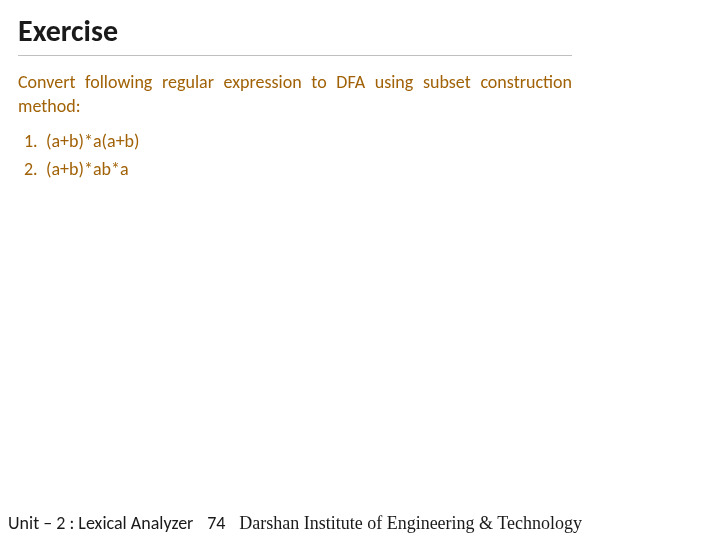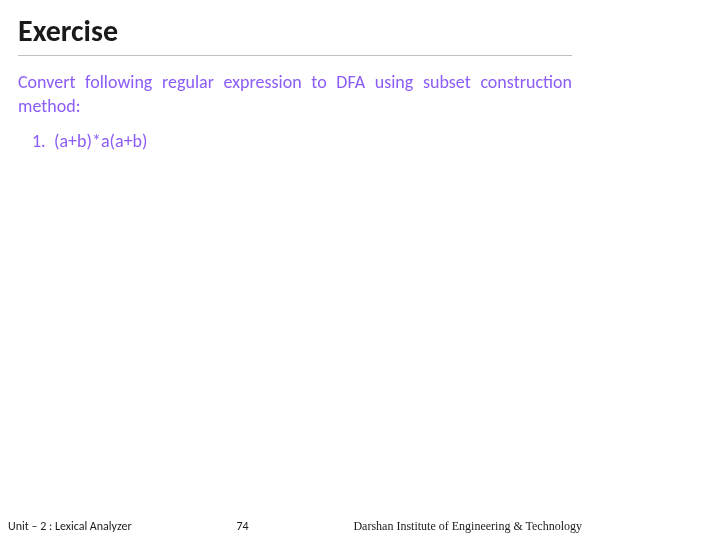--- a/index.html
+++ b/index.html
@@ -1,42 +1,45 @@
 <!DOCTYPE html>
 <html><head>
 <meta charset="utf-8">
 <style>
   * { margin: 0; padding: 0; box-sizing: border-box; }
   html, body { width: 720px; height: 540px; font-family: Calibri, "Segoe UI", Arial, sans-serif; background: #fff; color: #222; }
   .slide { width: 590px; height: 540px; position: relative; padding: 12px 18px 0 18px; }
   .title { font-size: 30px; font-weight: 700; color: #1a1a1a; padding-bottom: 4px; }
   .hr { border: none; border-top: 1px solid #bfbfbf; margin-top: 2px; margin-bottom: 14px; }
-  .body { font-size: 18px; color: #8b5cf6; line-height: 1.35; }
+  .body { font-size: 18px; color: #a16207; line-height: 1.35; }
   .prompt { text-align: justify; text-justify: inter-word; margin-bottom: 10px; }
   .list { list-style: none; padding-left: 6px; }
-  .list li { margin: 4px 8px; }
+  .list li { margin: 4px 0; }
   .num { display: inline-block; width: 22px; }
-  .footer { position: absolute; left: 0; right: 0; bottom: 6px; padding: 0 6px 0 6px; font-size: 12px; color: #1a1a1a; display: flex; align-items: baseline; white-space: nowrap; }
+  .footer { position: absolute; left: 0; right: 0; bottom: 6px; padding: 0 6px 0 6px; font-size: 18px; color: #1a1a1a; display: flex; align-items: baseline; white-space: nowrap; }
   .footer .left { flex: 0 0 auto; padding-left: 2px; }
   .footer .pgwrap { flex: 1 1 auto; text-align: center; }
   .footer .pg { display: inline-block; }
   .footer .right { flex: 0 0 auto; padding-right: 2px; font-family: Liberation Serif, serif; }
 </style>
 </head>
 <body>
 
 <div class="slide">
   <div class="title">Exercise</div>
   <hr class="hr">
   <div class="body">
     <p class="prompt">Convert following regular expression to DFA using subset construction method:</p>
     <ol class="list">
       <li>
         <span class="num">1.</span><span>(a+b)*a(a+b)</span>
       </li>
+      <li>
+        <span class="num">2.</span><span>(a+b)*ab*a</span>
+      </li>
     </ol>
   </div>
   <div class="footer">
     <span class="left">Unit – 2  : Lexical Analyzer</span>
     <span class="pgwrap"><span class="pg">74</span></span>
     <span class="right">Darshan Institute of Engineering &amp; Technology</span>
   </div>
 </div>
 
 </body></html>

